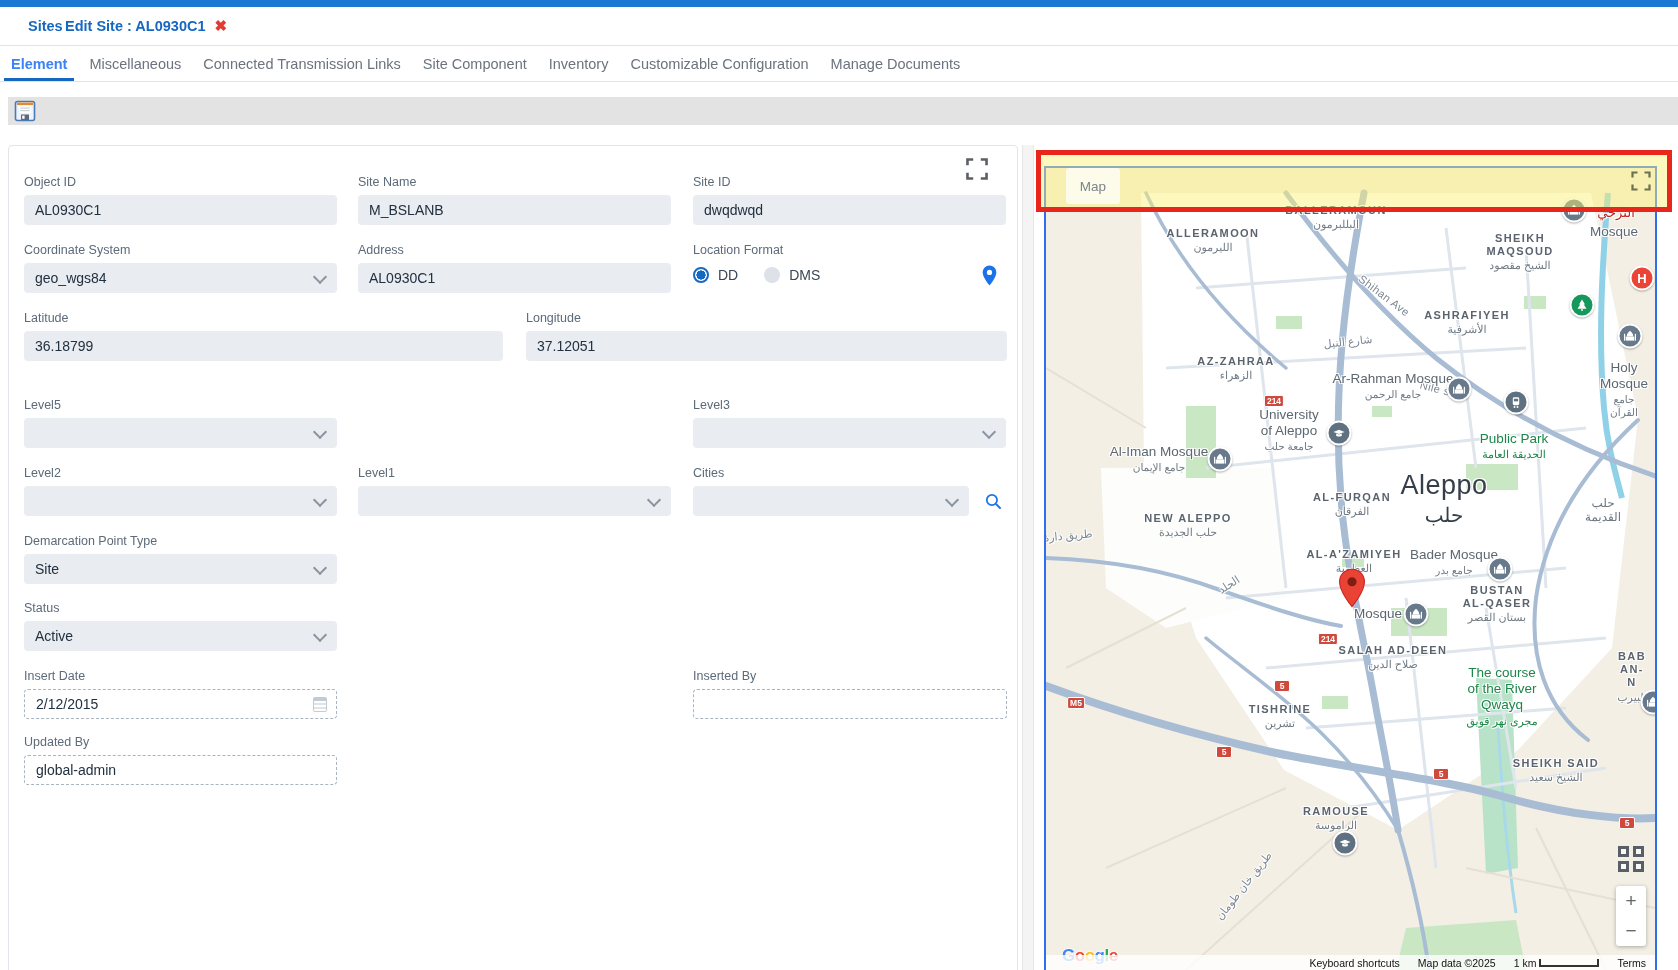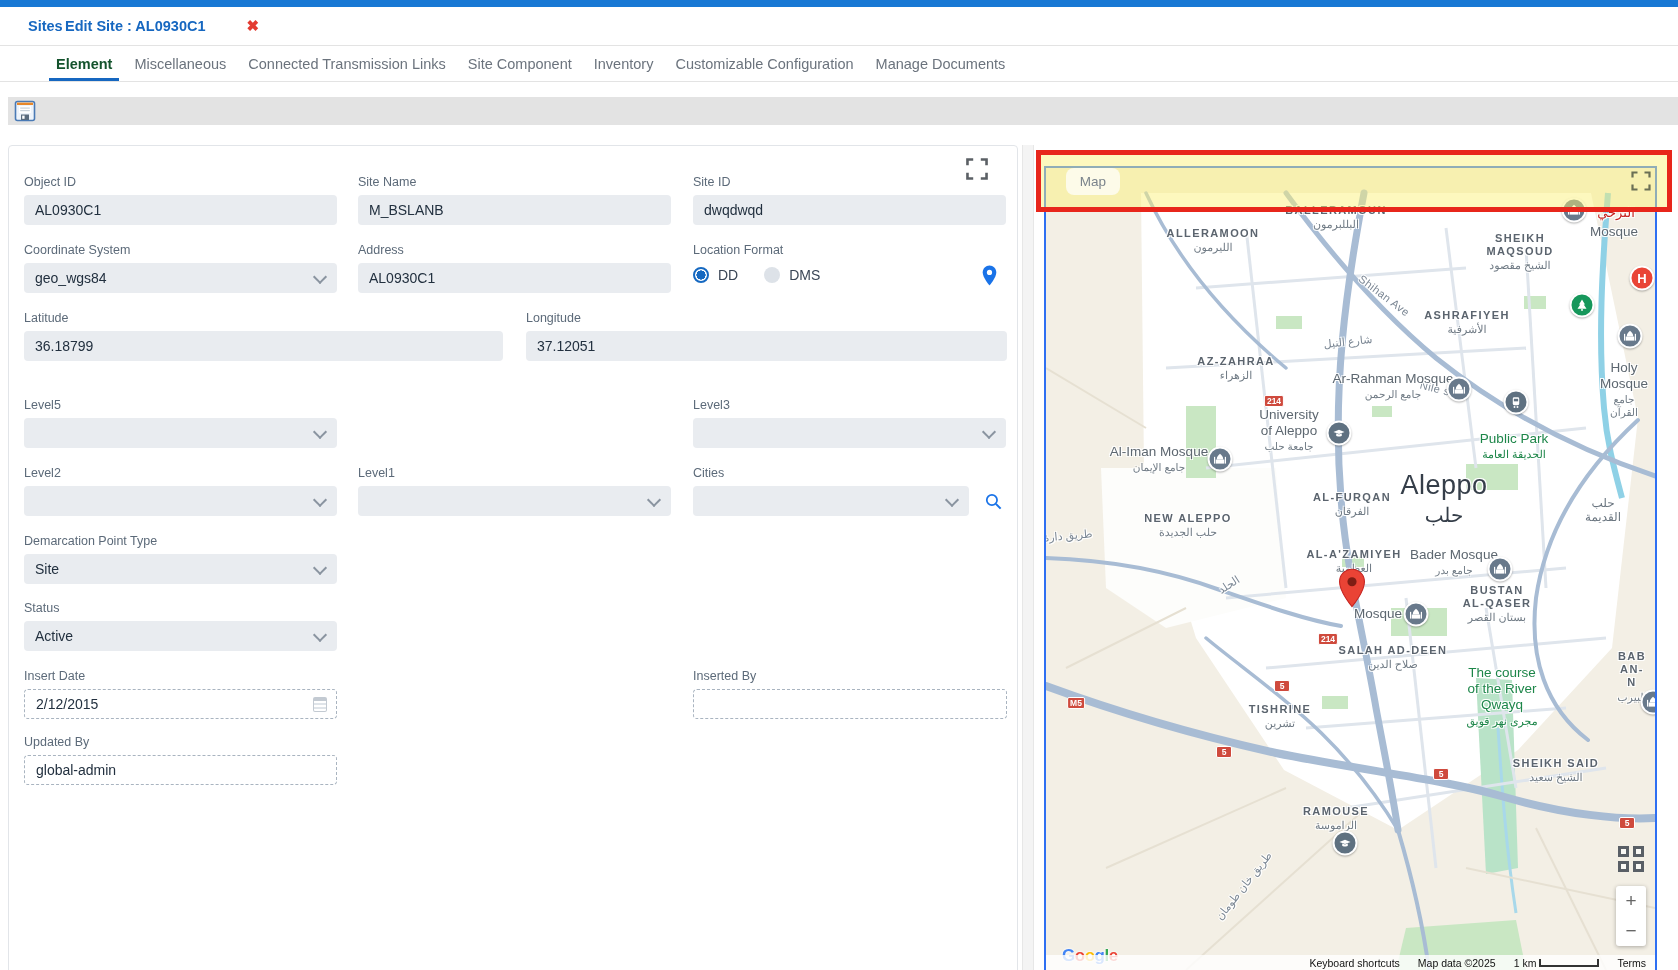--- a/index.html
+++ b/index.html
@@ -3,26 +3,26 @@
 <meta charset="utf-8">
 <style>
   html,body{margin:0;padding:0;background:#fff;font-family:"Liberation Sans",sans-serif;}
   #app{position:relative;width:1678px;height:970px;background:#fff;overflow:hidden;padding-left:16px;}
 
   
   .topbar{position:absolute;left:0;top:0;width:100%;height:7px;background:#1878d4;}
   .tabrow{position:absolute;left:0;top:7px;width:100%;height:38px;background:#fff;border-bottom:1px solid #e3e3e3;}
   .tab{position:absolute;top:0;height:38px;display:flex;align-items:center;font-size:14.5px;font-weight:bold;color:#1667c0;cursor:pointer;}
   .tab.sites{left:28px;}
-  .tab.edit{left:65px;gap:32px;}
+  .tab.edit{left:65px;}
   .tab .close{color:#e33b31;font-size:15px;font-weight:bold;margin-left:9px;}
   .inkbar{position:absolute;left:121px;top:41px;width:30px;height:4px;background:#1667c0;}
   .navrow{position:absolute;left:0;top:46px;width:100%;height:35px;background:#fff;border-bottom:1px solid #e3e3e3;display:flex;align-items:center;}
   .navitem{position:relative;height:35px;display:flex;align-items:center;padding:0 11px;font-size:14.5px;color:#6b737d;cursor:pointer;white-space:nowrap;}
-  .navitem.active{color:#14532d;font-weight:bold;margin-left:45px;}
+  .navitem.active{color:#3b82f6;font-weight:bold;}
   .navitem.active::after{content:"";position:absolute;left:4px;right:4px;bottom:0;height:3px;background:#1667c0;}
   .toolbar{position:absolute;left:8px;right:8px;top:97px;height:28px;background:#e3e3e3;display:flex;align-items:center;padding-left:6px;box-sizing:border-box;}
 
   
   .card{position:absolute;left:8px;top:145px;width:1010px;height:830px;background:#fff;border:1px solid #e2e5e9;border-radius:4px;box-sizing:border-box;}
   .fld{position:absolute;}
   .fld .lb{display:block;font-size:12.5px;color:#5c6a79;margin-bottom:6px;}
   .inp{height:30px;background:#e9ecf0;border-radius:4px;display:flex;align-items:center;padding:0 11px;font-size:14px;color:#22303f;box-sizing:border-box;position:relative;}
   .inp.dashed{background:#fff;border:1px dashed #a9b4c0;}
   .chev{position:absolute;right:12px;top:11px;width:8px;height:8px;border-right:2px solid #8a94a0;border-bottom:2px solid #8a94a0;transform:rotate(45deg);transform-origin:center;margin-top:-2px;}
@@ -56,21 +56,21 @@
   .ml.city .en{font-size:27px;font-weight:normal;letter-spacing:.5px;color:#353e49;}
   .ml.city .ar{font-size:20px;color:#353e49;margin-top:2px;}
   .shield{position:absolute;transform:translate(-50%,-50%);min-width:16px;height:12px;padding:0 2px;background:#cf4a3d;border:1px solid #fff;border-radius:2px;color:#fff;font-size:8.5px;font-weight:bold;display:flex;align-items:center;justify-content:center;box-sizing:border-box;pointer-events:none;}
   .poi-ic{position:absolute;transform:translate(-50%,-50%);width:25px;height:25px;border-radius:50%;border:2px solid #fff;box-sizing:border-box;display:flex;align-items:center;justify-content:center;box-shadow:0 1px 2px rgba(0,0,0,.3);}
   .poi-ic svg{width:15px;height:15px;}
   .poi-ic .htxt{color:#fff;font-size:13px;font-weight:bold;}
   .marker{position:absolute;transform:translate(-50%,-100%);}
 
   
   .maphl{position:absolute;left:1036px;top:150px;width:636px;height:62px;border:5px solid #e8261b;background:rgba(250,240,120,.48);box-sizing:border-box;z-index:40;}
-  .mapchip{position:absolute;left:25px;top:13px;width:54px;height:27px;background:rgba(255,255,255,.72);border-radius:8px;display:flex;align-items:center;justify-content:center;font-size:13.5px;color:#7b848c;cursor:pointer;}
+  .mapchip{position:absolute;left:25px;top:13px;width:54px;height:36px;background:rgba(255,255,255,.72);border-radius:3px;display:flex;align-items:center;justify-content:center;font-size:13.5px;color:#7b848c;cursor:pointer;}
   .mapfs{position:absolute;right:14px;top:14px;width:24px;height:24px;cursor:pointer;}
 
   
   .gridicon{position:absolute;left:572px;top:678px;width:28px;height:28px;display:grid;grid-template-columns:11px 11px;grid-template-rows:11px 11px;gap:4px;cursor:pointer;}
   .gridicon span{border:3px solid #595f66;box-sizing:border-box;background:rgba(255,255,255,.6);}
   .zoomctrl{position:absolute;left:570px;top:718px;width:30px;height:60px;background:#fff;border-radius:3px;box-shadow:0 1px 4px rgba(0,0,0,.3);display:flex;flex-direction:column;}
   .zoomctrl div{flex:1;display:flex;align-items:center;justify-content:center;font-size:19px;color:#666;cursor:pointer;}
   .attrib{position:absolute;left:0;right:0;bottom:0;height:15px;background:rgba(255,255,255,.8);display:flex;align-items:center;justify-content:flex-end;gap:0;font-size:10.5px;color:#111;}
   .attrib .seg{padding:0 9px;white-space:nowrap;}
   .scalebar{width:56px;height:6px;border:2px solid #333;border-top:none;margin-left:3px;}

